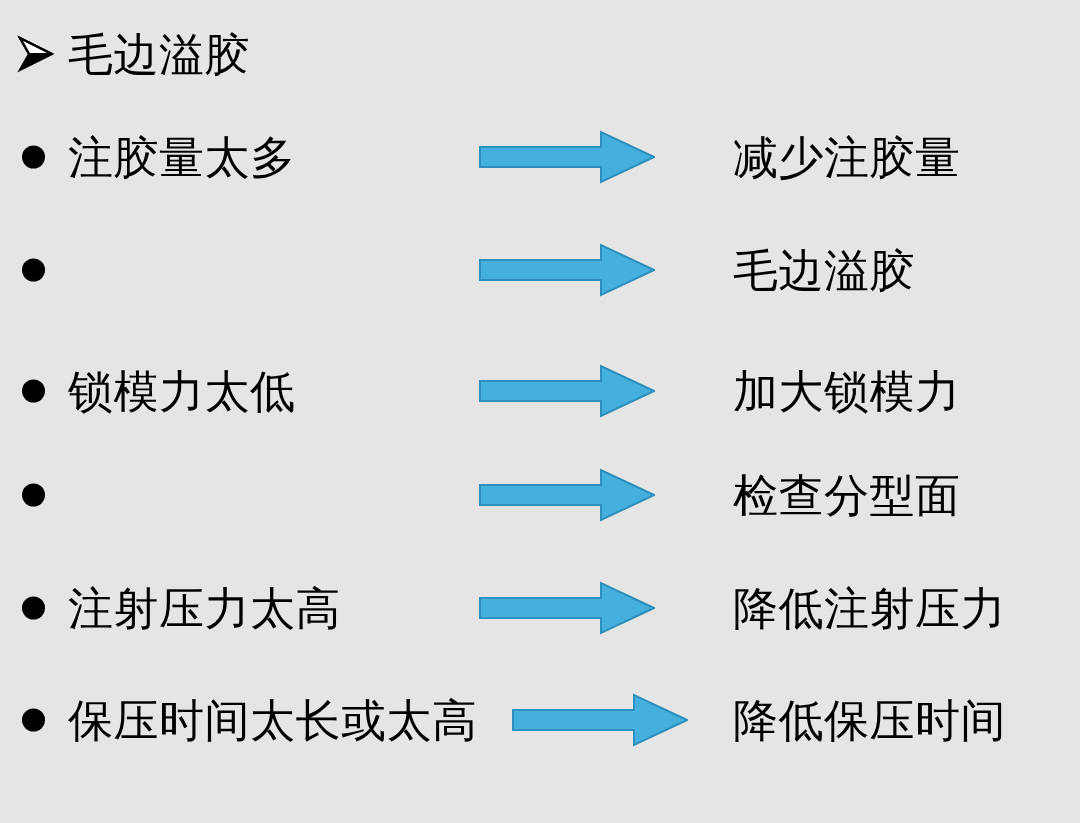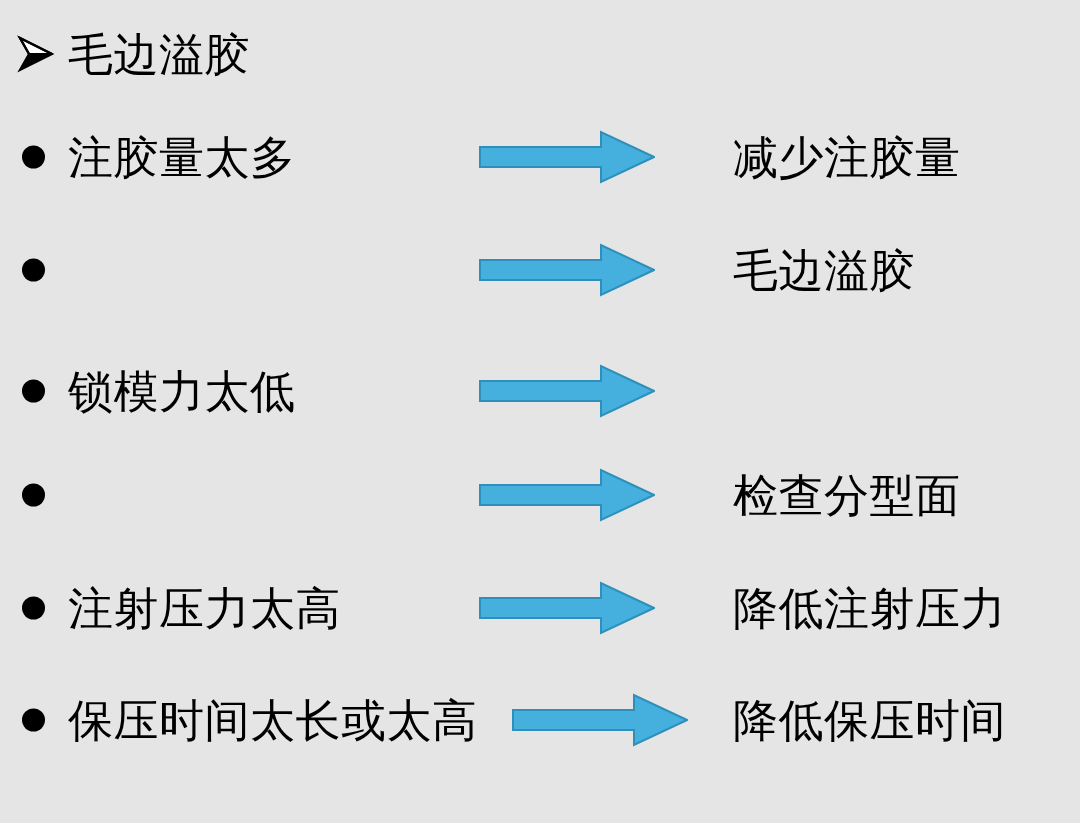--- a/index.html
+++ b/index.html
@@ -132,20 +132,21 @@
   </div>
 
   <div class="row" style="top:341px">
     <span class="bullet"></span>
     <span class="cause">锁模力太低</span>
     <span class="arrow" style="left:479px">
       <svg viewBox="0 0 176 56" aria-hidden="true" preserveAspectRatio="none">
         <path d="M1 18 L122 18 L122 3 L175 28 L122 53 L122 38 L1 38 Z" fill="#45b0de" stroke="#2e8fba" stroke-width="2" stroke-linejoin="miter"></path>
       </svg>
     </span>
+    <span class="remedy">加大锁模力</span>
   </div>
 
   <div class="row" style="top:445px">
     <span class="bullet"></span>
     <span class="arrow" style="left:479px">
       <svg viewBox="0 0 176 56" aria-hidden="true" preserveAspectRatio="none">
         <path d="M1 18 L122 18 L122 3 L175 28 L122 53 L122 38 L1 38 Z" fill="#45b0de" stroke="#2e8fba" stroke-width="2" stroke-linejoin="miter"></path>
       </svg>
     </span>
     <span class="remedy">检查分型面</span>

